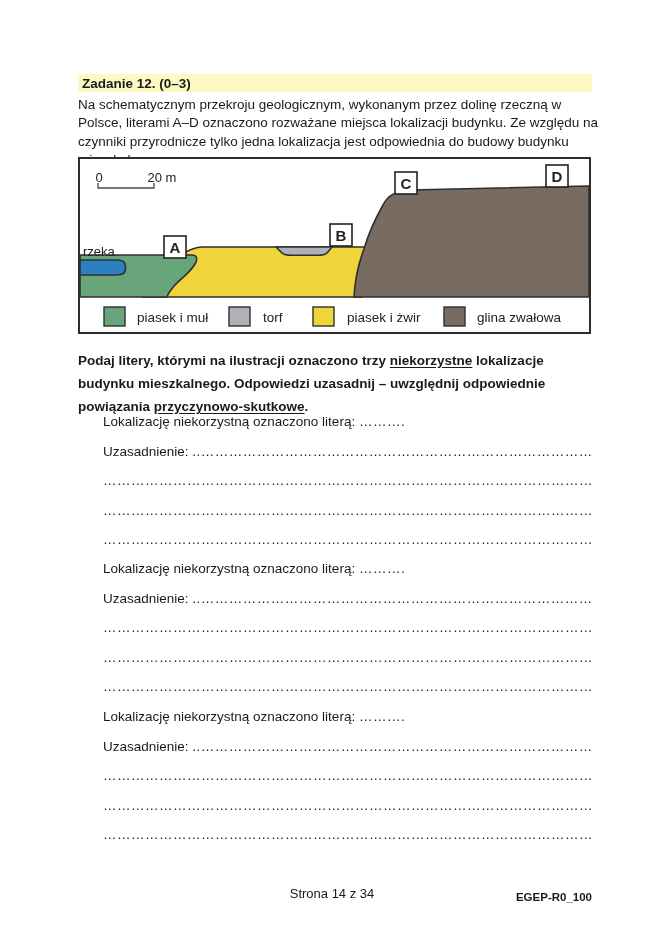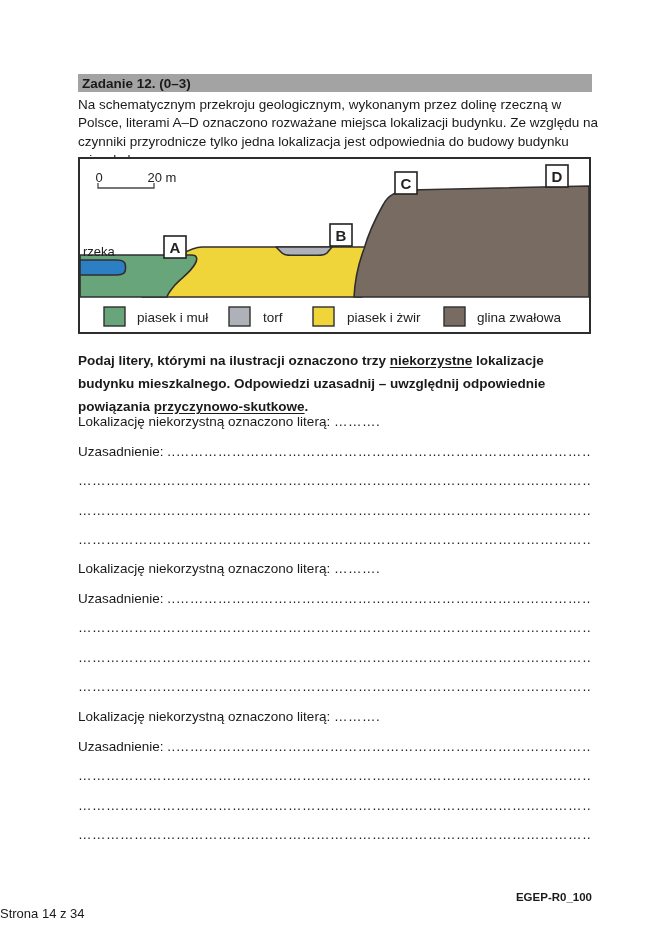--- a/index.html
+++ b/index.html
@@ -8,21 +8,21 @@
     background: #ffffff;
     font-family: "Liberation Sans", sans-serif;
     color: #1a1a1a;
     position: relative;
     overflow: hidden;
   }
   .abs { position: absolute; }
 
   .task-bar {
     left: 78px; top: 74px; width: 506px;
-    background: #a3a3a3;
+    background: #fef9c3;
     font-size: 13.5px; font-weight: bold;
     padding: 2px 4px 1px 4px;
   }
   .intro {
     left: 78px; top: 96px; width: 522px;
     font-size: 13.5px; line-height: 18.4px;
   }
   .figure {
     left: 78px; top: 157px;
     width: 509px; height: 173px;
@@ -41,30 +41,30 @@
 
   .question {
     left: 78px; top: 349px; width: 522px;
     font-size: 13.5px; font-weight: bold; line-height: 23px;
   }
   .question .u { text-decoration: underline; text-underline-offset: 2px; }
 
   .ans-block { left: 78px; width: 514px; font-size: 13.5px; }
   .ans-block .row {
     height: 29.6px; line-height: 29.6px;
-    white-space: nowrap; overflow: hidden;
+    white-space: nowrap; overflow: hidden; margin-left: 25px;
   }
   .ans-1 { top: 407px; }
   .ans-2 { top: 554px; }
   .ans-3 { top: 702px; }
   .dots { letter-spacing: 0.5px; }
 
   .footer-page {
-    left: 0; top: 906px; width: 664px;
-    font-size: 13px;
+    left: 0; top: 886px; width: 664px;
+    text-align: center; font-size: 13px;
   }
   .footer-code {
     right: 72px; top: 891px;
     font-size: 11.5px; font-weight: bold; padding-left: 31px;
   }
 </style>
 </head>
 <body>
 
 <div class="abs task-bar">

